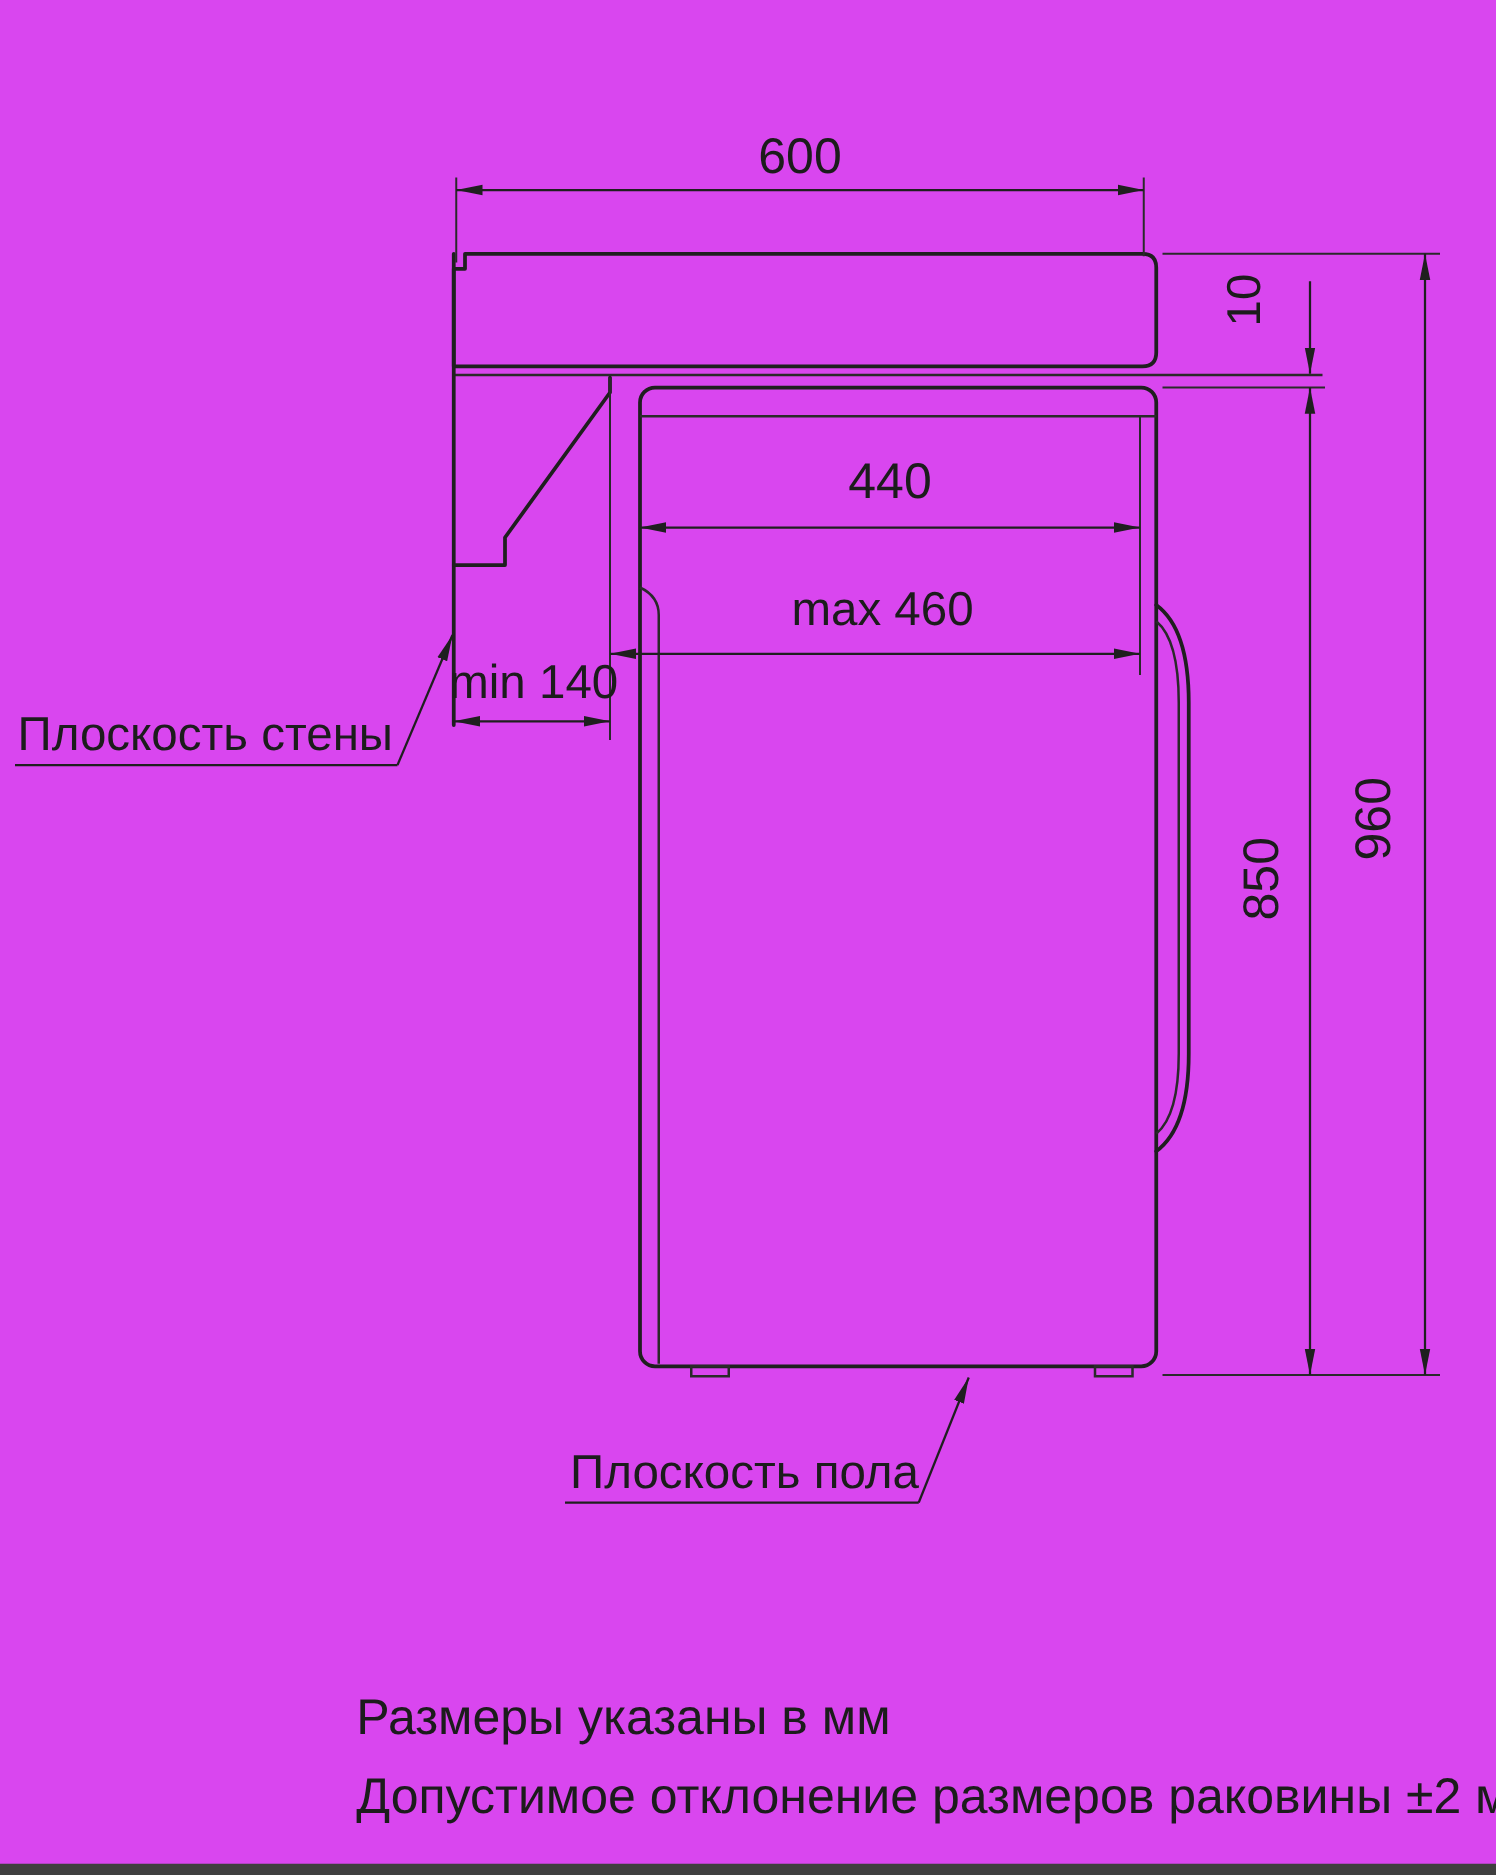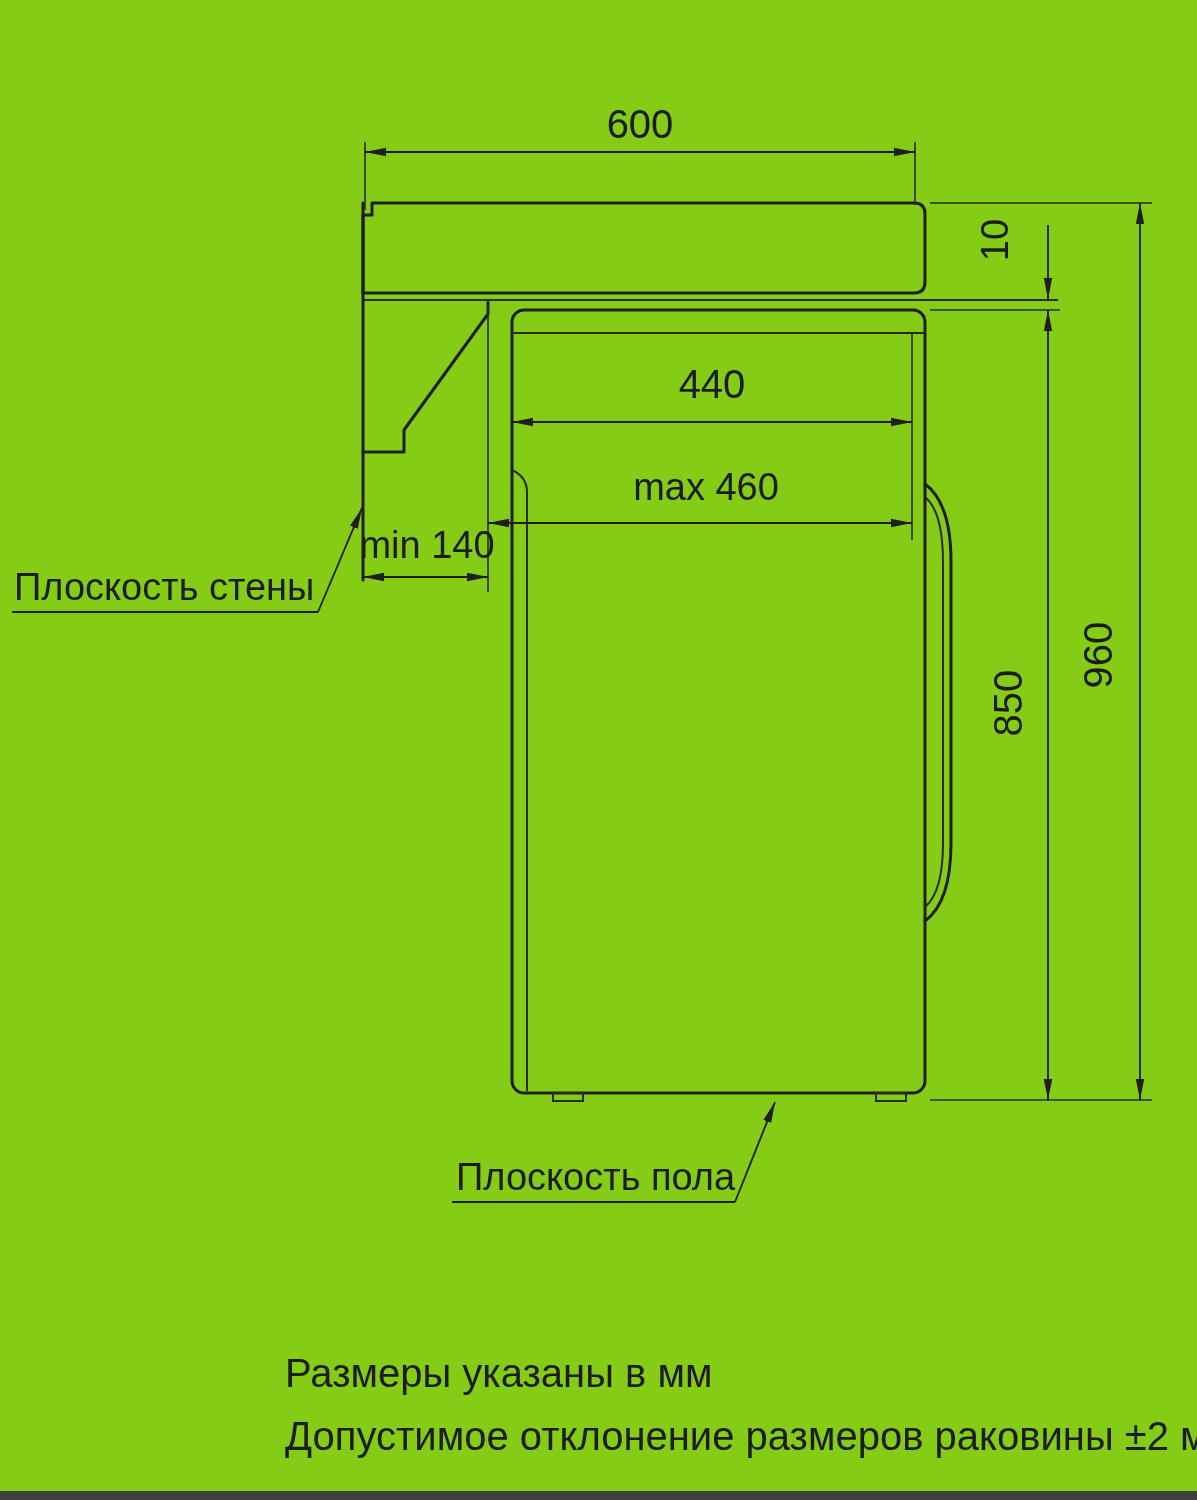--- a/index.html
+++ b/index.html
@@ -1,16 +1,16 @@
 <!DOCTYPE html>
 <html><head>
 <meta charset="utf-8">
 <style>
   html,body{margin:0;padding:0;background:#ffffff;}
-  .stage{position:relative;width:1197px;height:1500px;background:#84cc16;overflow:hidden;}
+  .stage{position:relative;width:1197px;height:1500px;background:#d946ef;overflow:hidden;}
   svg{display:block;}
   text{font-family:"Liberation Sans", sans-serif;fill:#1c1c1c;}
   .dim-num{font-size:40px;}
   .dim-num-sm{font-size:38px;}
   .plane-label{font-size:38px;}
   .note-text{font-size:40px;}
   .outline{stroke:#1f1f1f;stroke-width:3;fill:none;stroke-linejoin:round;stroke-linecap:round;}
   .thin{stroke:#2a2a2a;stroke-width:2;fill:none;}
   .ext{stroke:#2a2a2a;stroke-width:1.6;fill:none;}
   .dim{stroke:#1f1f1f;stroke-width:1.8;fill:none;}

